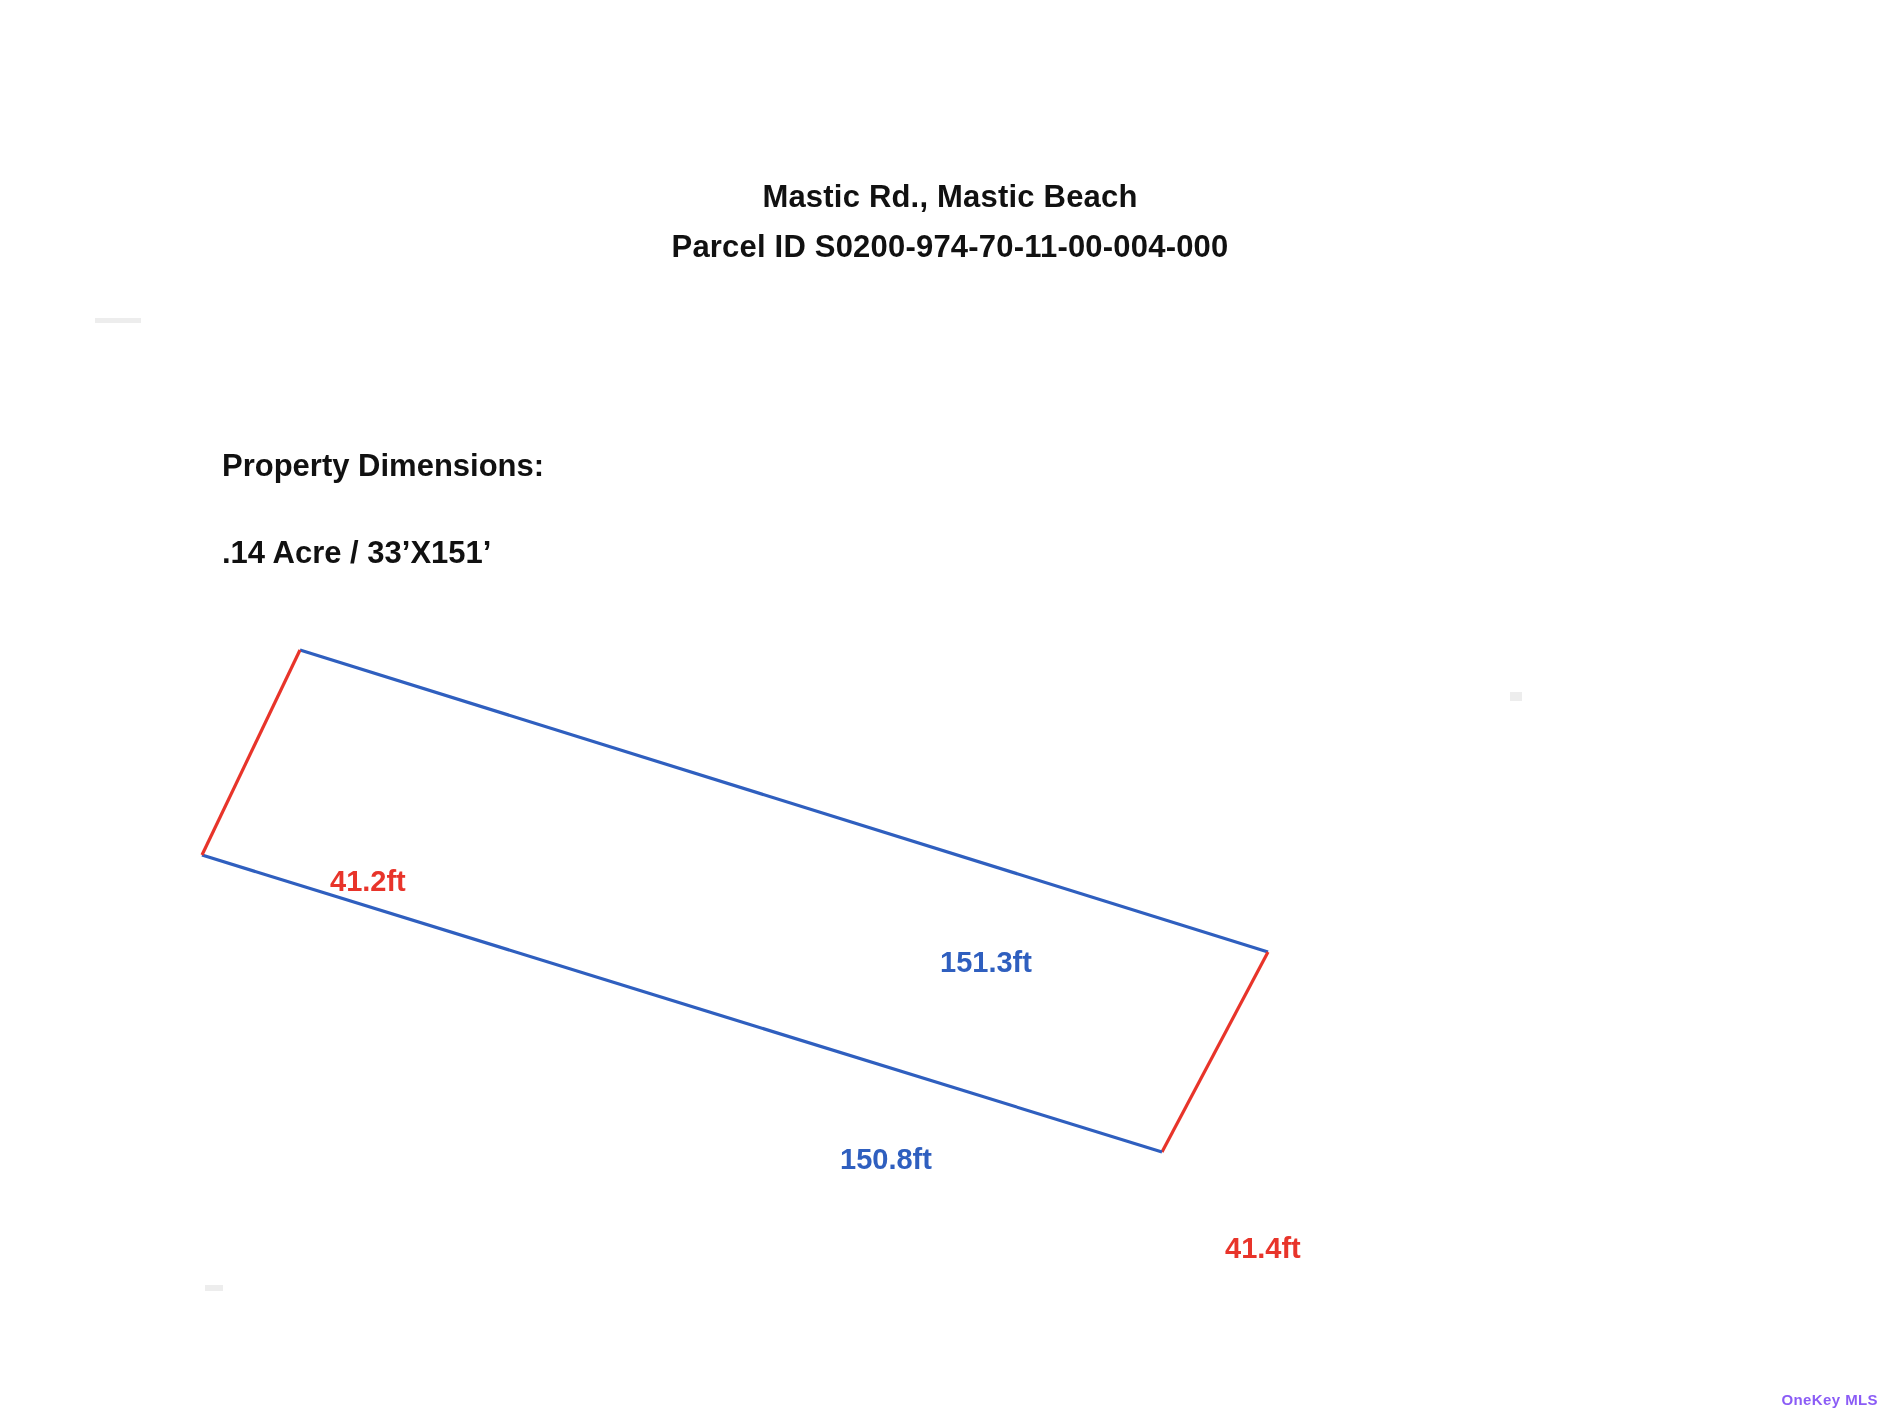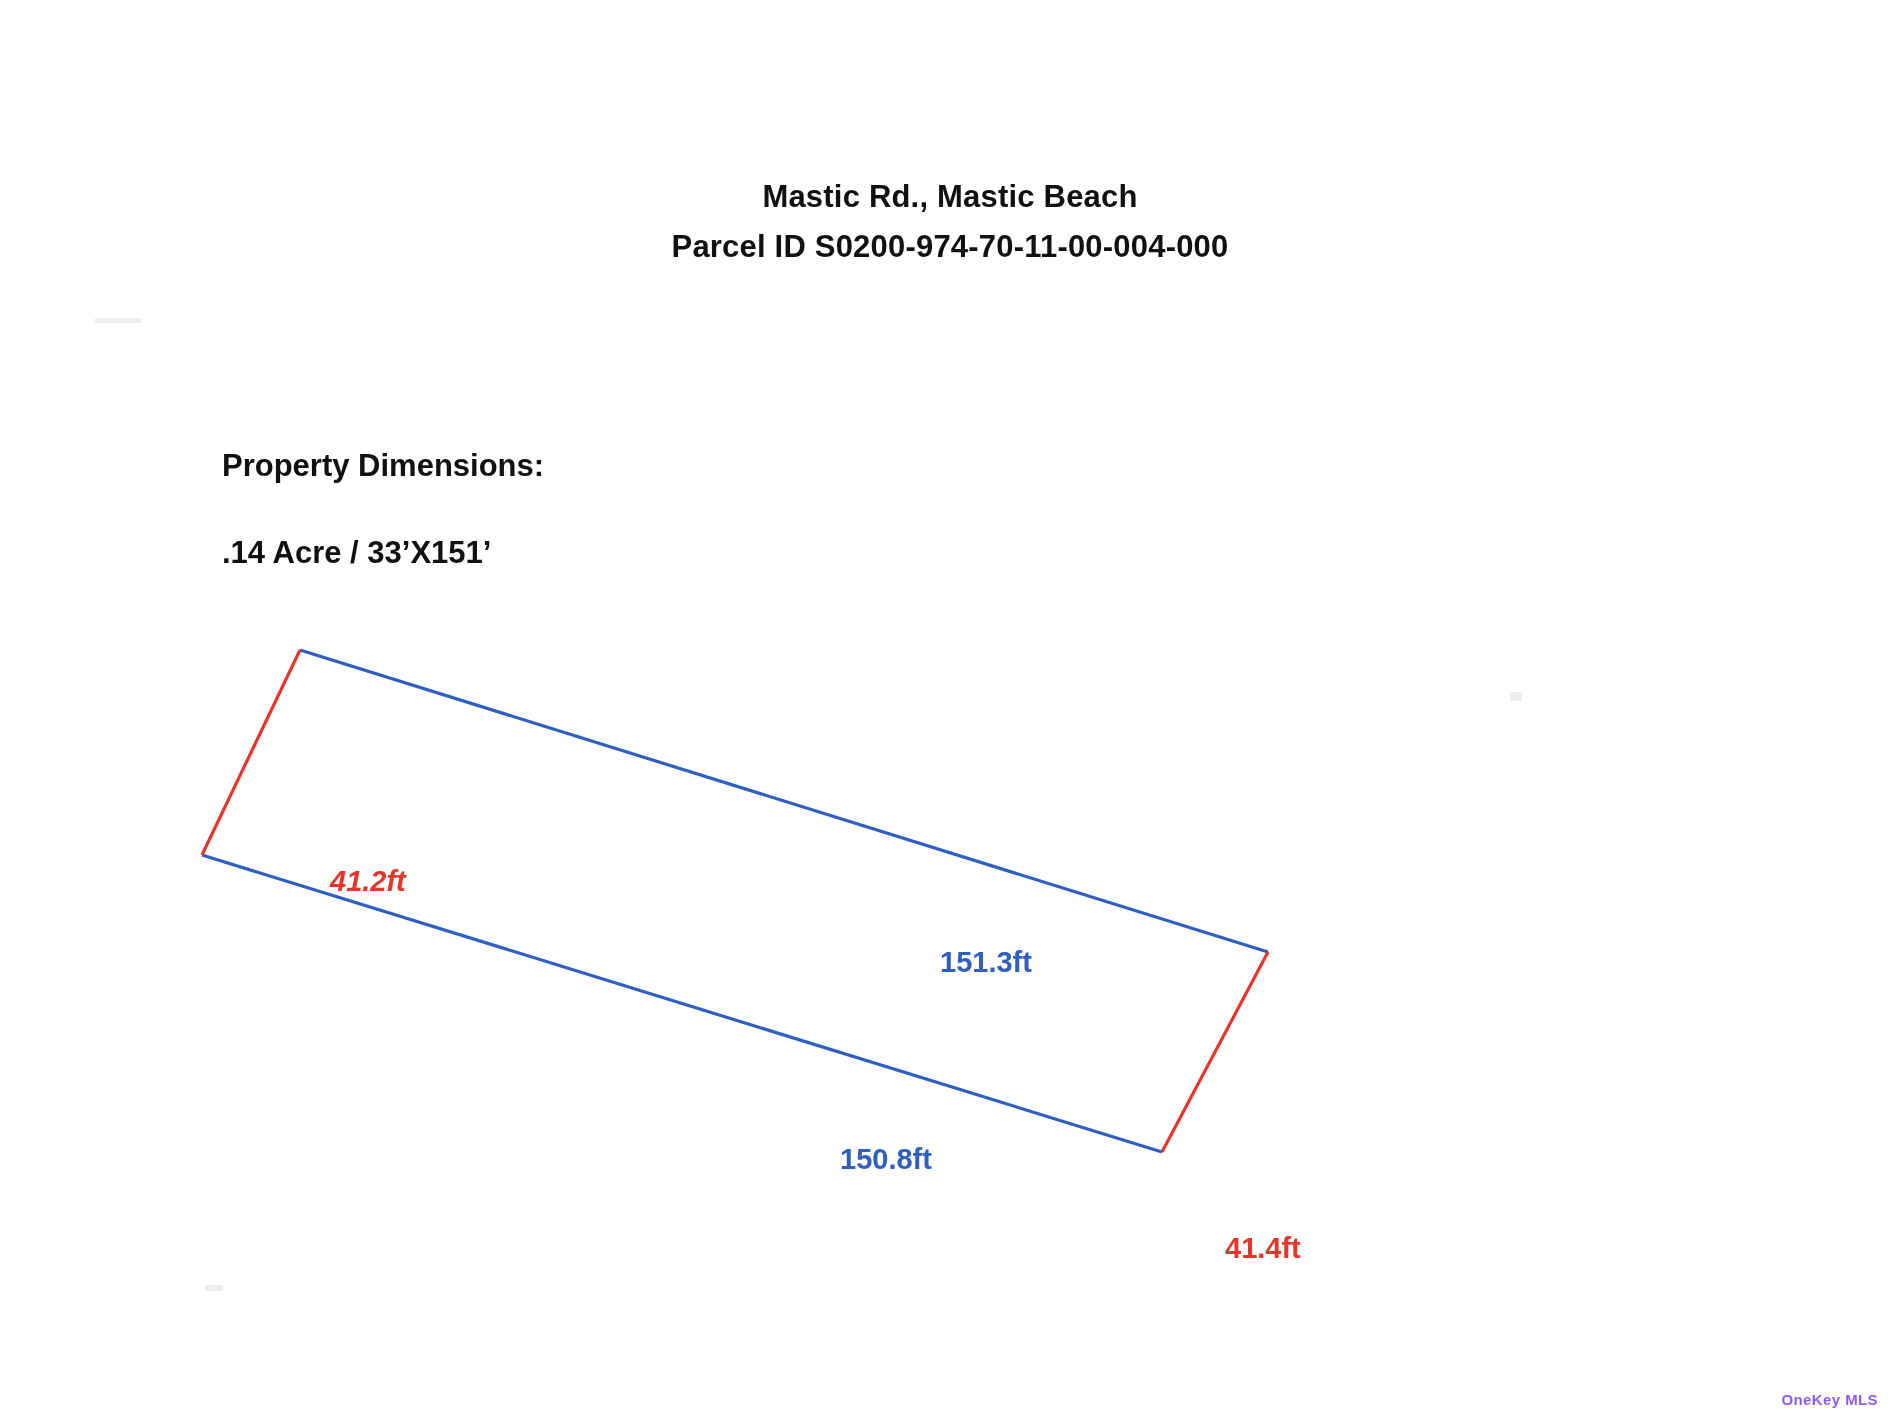--- a/index.html
+++ b/index.html
@@ -74,21 +74,21 @@
   .label {
     position: absolute;
     font-size: 29px;
     font-weight: bold;
     white-space: nowrap;
   }
   .label-red   { color: #e8342a; }
   .label-blue  { color: #2f5fbf; }
 
   
-  .lbl-left   { top: 225px; left: 180px; font-style: italic; }
+  .lbl-left   { top: 225px; left: 180px; }
   .lbl-top    { top: 270px; left: 790px; margin-top: 36px; }
   .lbl-bottom { top: 503px; left: 690px; text-align: right; }
   .lbl-right  { top: 592px; left: 1075px; }
 
   
   .watermark {
     position: absolute;
     right: 22px;
     bottom: 18px;
     font-size: 15px;

